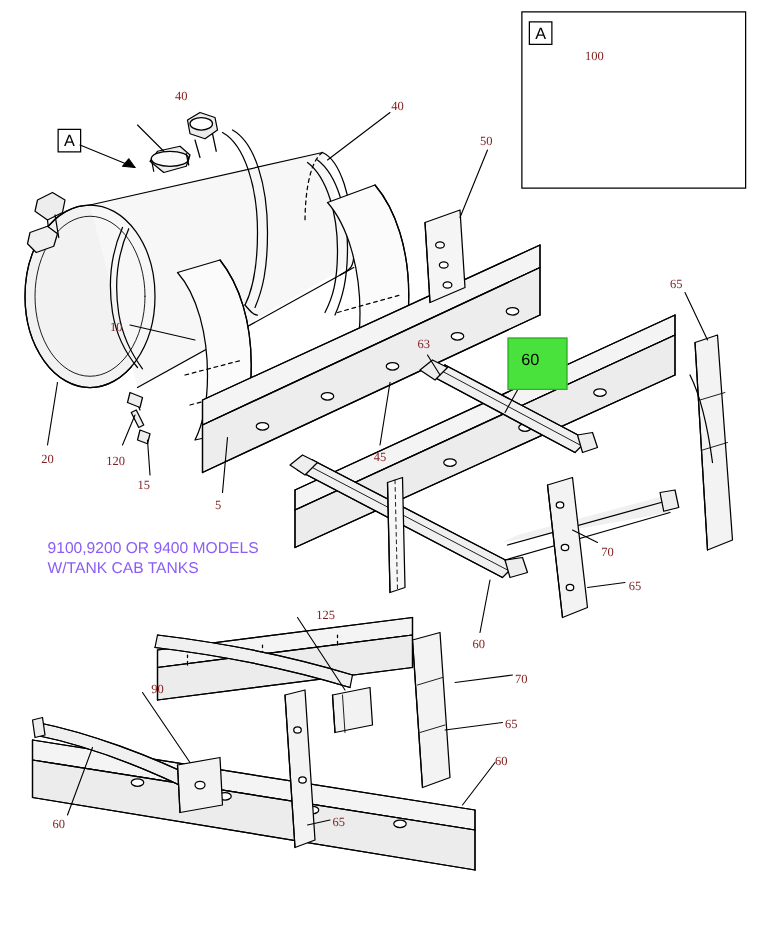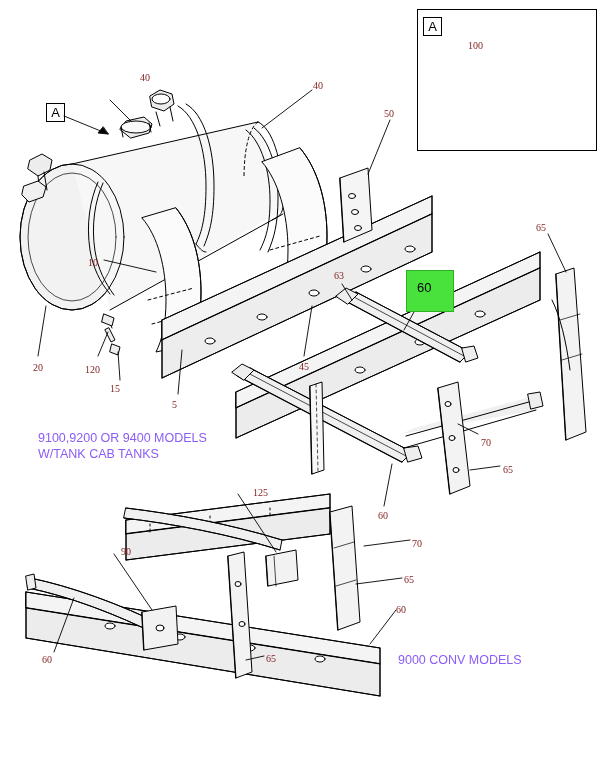--- a/index.html
+++ b/index.html
@@ -340,16 +340,15 @@
   <span class="callout" style="left:396px; top:604px;">60</span>
   <span class="callout" style="left:266px; top:653px;">65</span>
   <span class="callout" style="left:42px;  top:654px;">60</span>
 
   <div class="caption" style="left:38px; top:430px;">
     <div>9100,9200 OR 9400 MODELS</div>
     <div>W/TANK CAB TANKS</div>
   </div>
 
   <div class="caption" style="left:398px; top:652px;">
-    <div>9000 CONV MODELS</div>
   </div>
 
 </div>
 
 </body></html>

